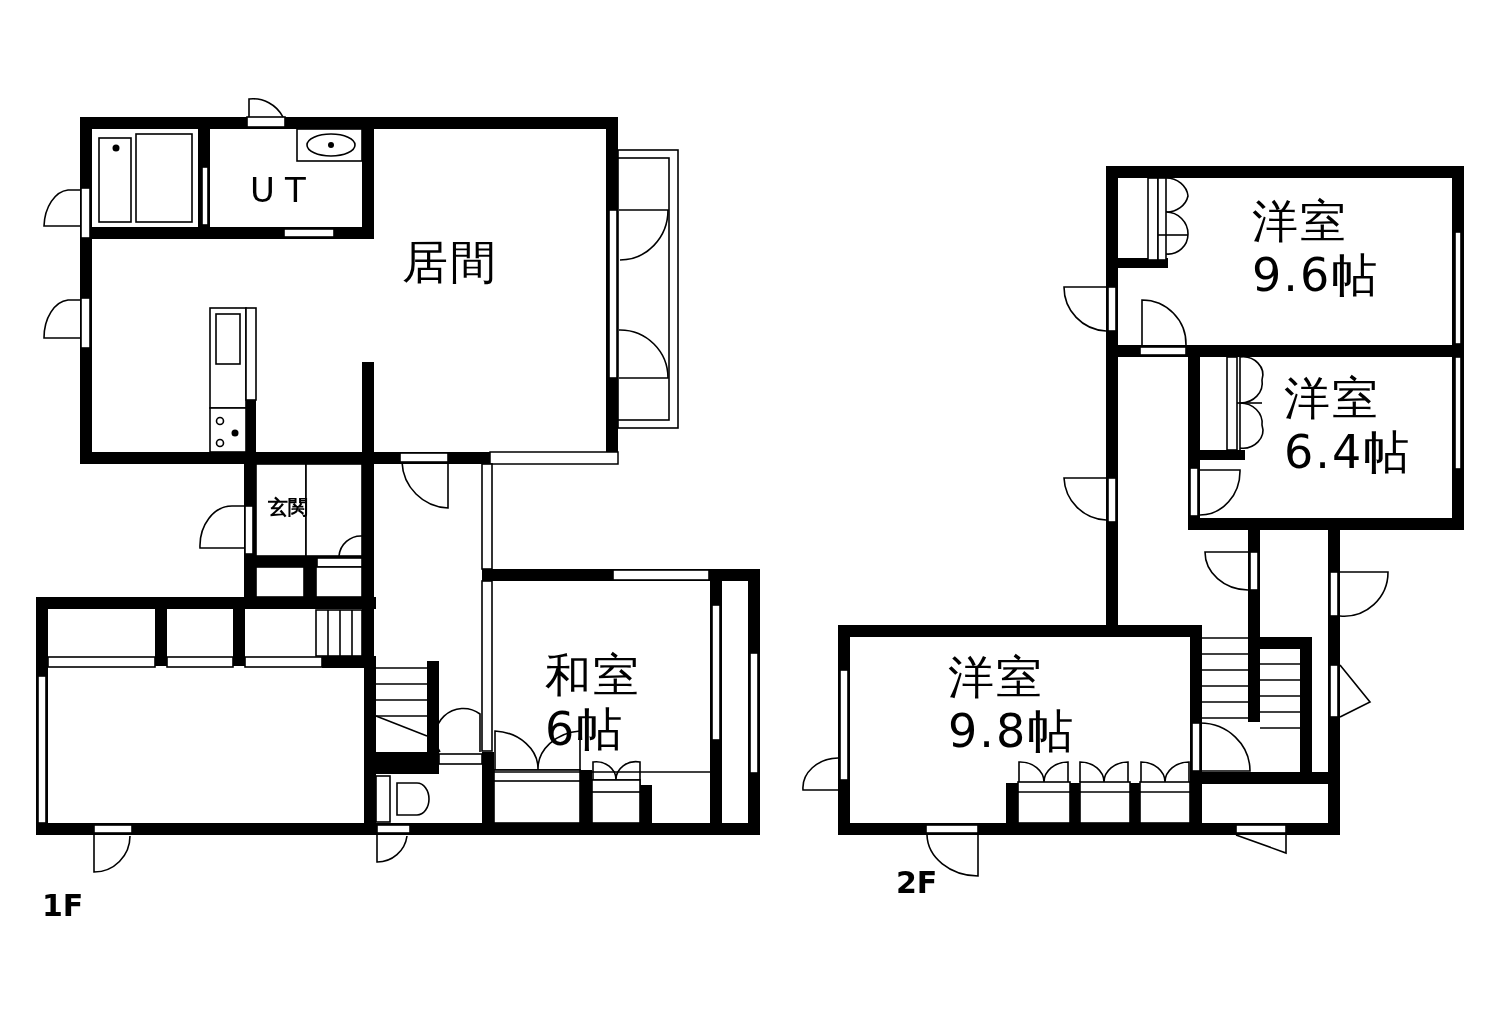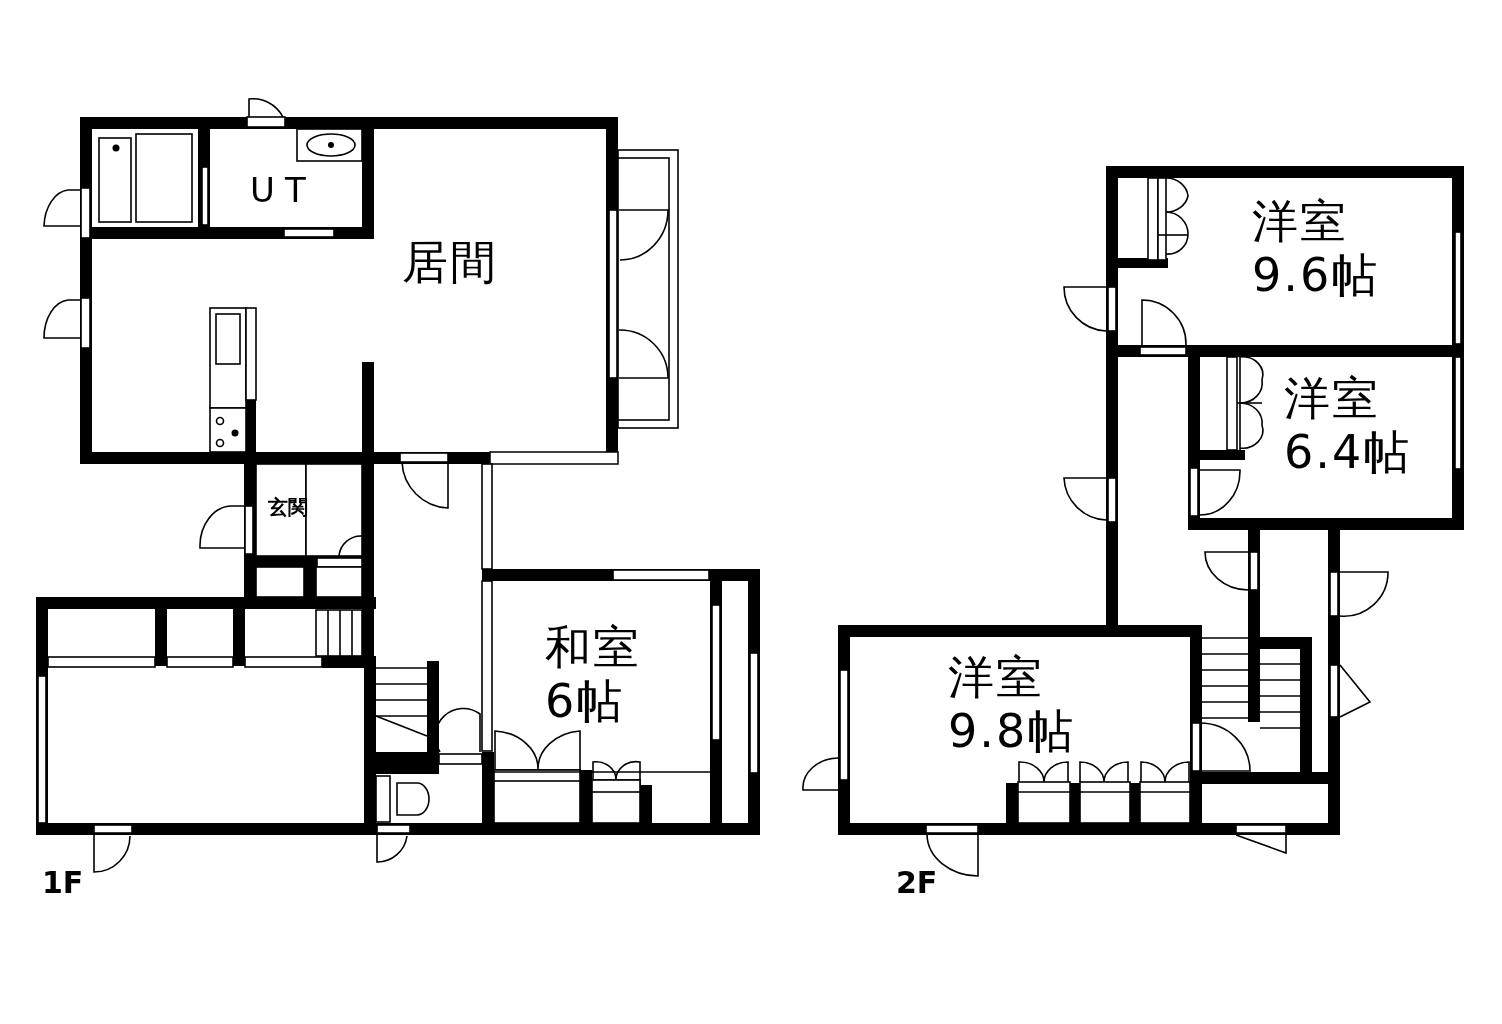--- a/index.html
+++ b/index.html
@@ -249,26 +249,26 @@
 </div>
 
 <div class="lbl room" style="left:402px;top:239px;">
   <span>居間</span>
 </div>
 
 <div class="lbl" style="left:268px;top:497px;font-size:20px;font-weight:bold;">
   <span>玄関</span>
 </div>
 
-<div class="lbl room" style="left:545px;top:624px;">
+<div class="lbl room" style="left:545px;top:652px;">
   <span>和室</span>
   <span class="size">6帖</span>
 </div>
 
-<div class="lbl floor" style="left:42px;top:868px;">1F</div>
+<div class="lbl floor" style="left:42px;top:891px;">1F</div>
 
 <div class="lbl room" style="left:1252px;top:198px;">
   <span>洋室</span>
   <span class="size">9.6帖</span>
 </div>
 
 <div class="lbl room" style="left:1284px;top:375px;">
   <span>洋室</span>
   <span class="size">6.4帖</span>
 </div>

